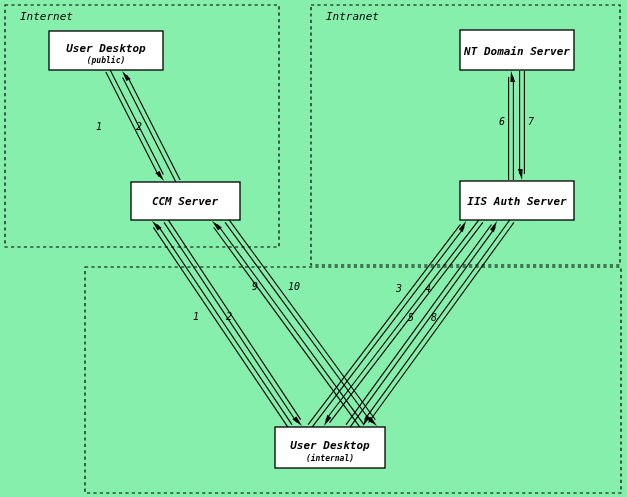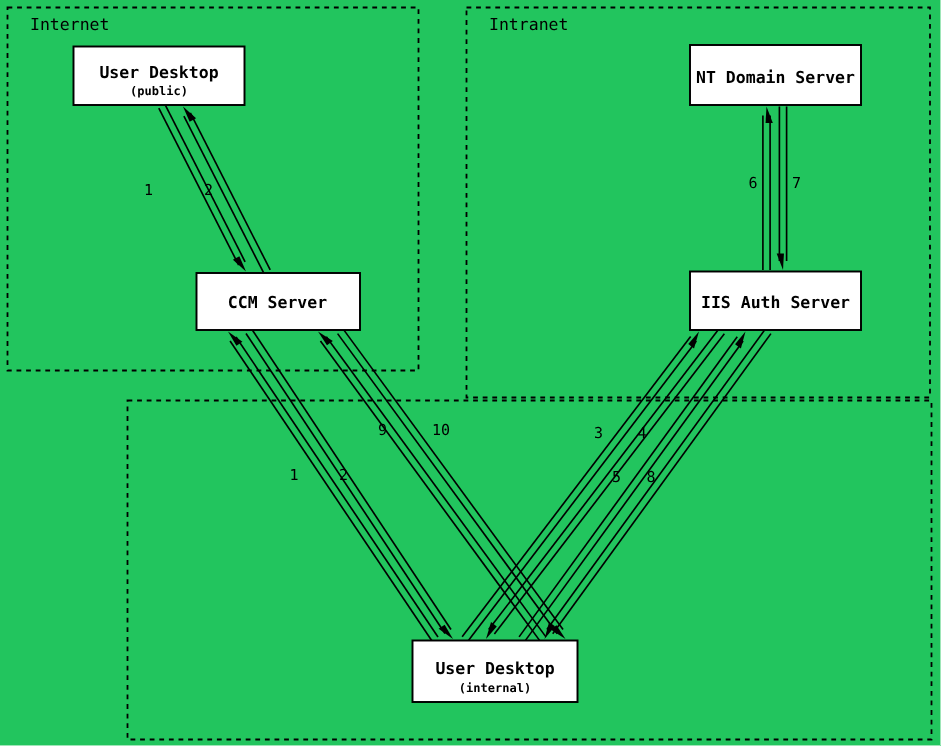--- a/index.html
+++ b/index.html
@@ -7,22 +7,23 @@
     padding: 0;
     background: #ffffff;
   }
   body {
     font-family: "DejaVu Sans Mono", "Liberation Mono", monospace;
   }
   #diagram-root {
     position: relative;
     width: 627px;
     height: 497px;
-    background: #22c55e;
+    background: #86efac;
     overflow: hidden;
+    font-style: italic;
   }
   svg#diagram-svg {
     position: absolute;
     top: 0;
     left: 0;
     width: 627px;
     height: 497px;
   }
   .zone-rect {
     fill: none;

